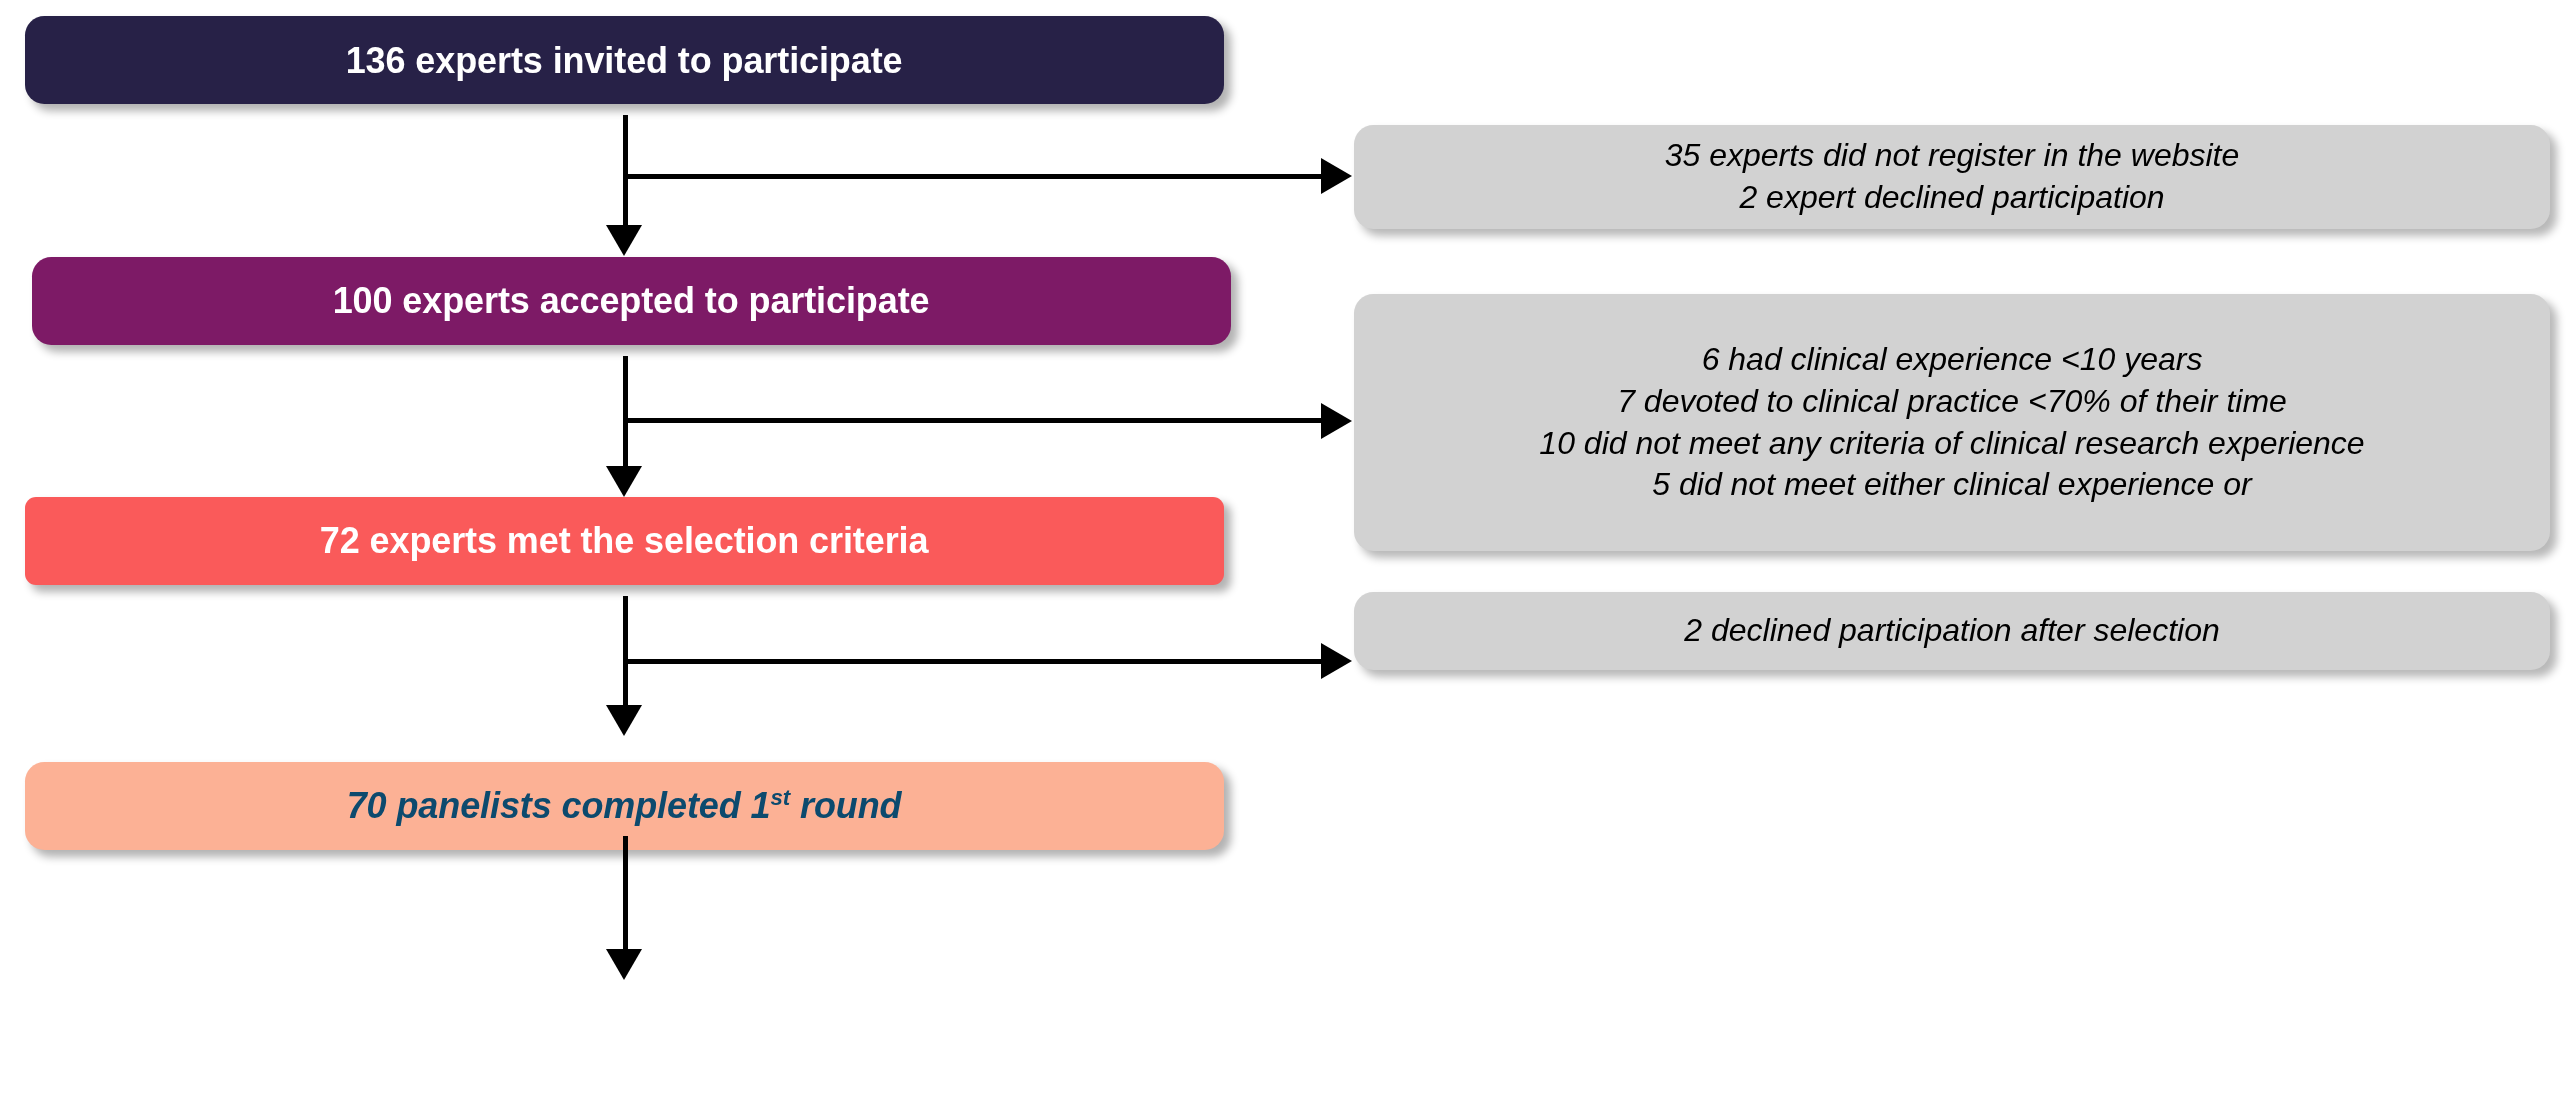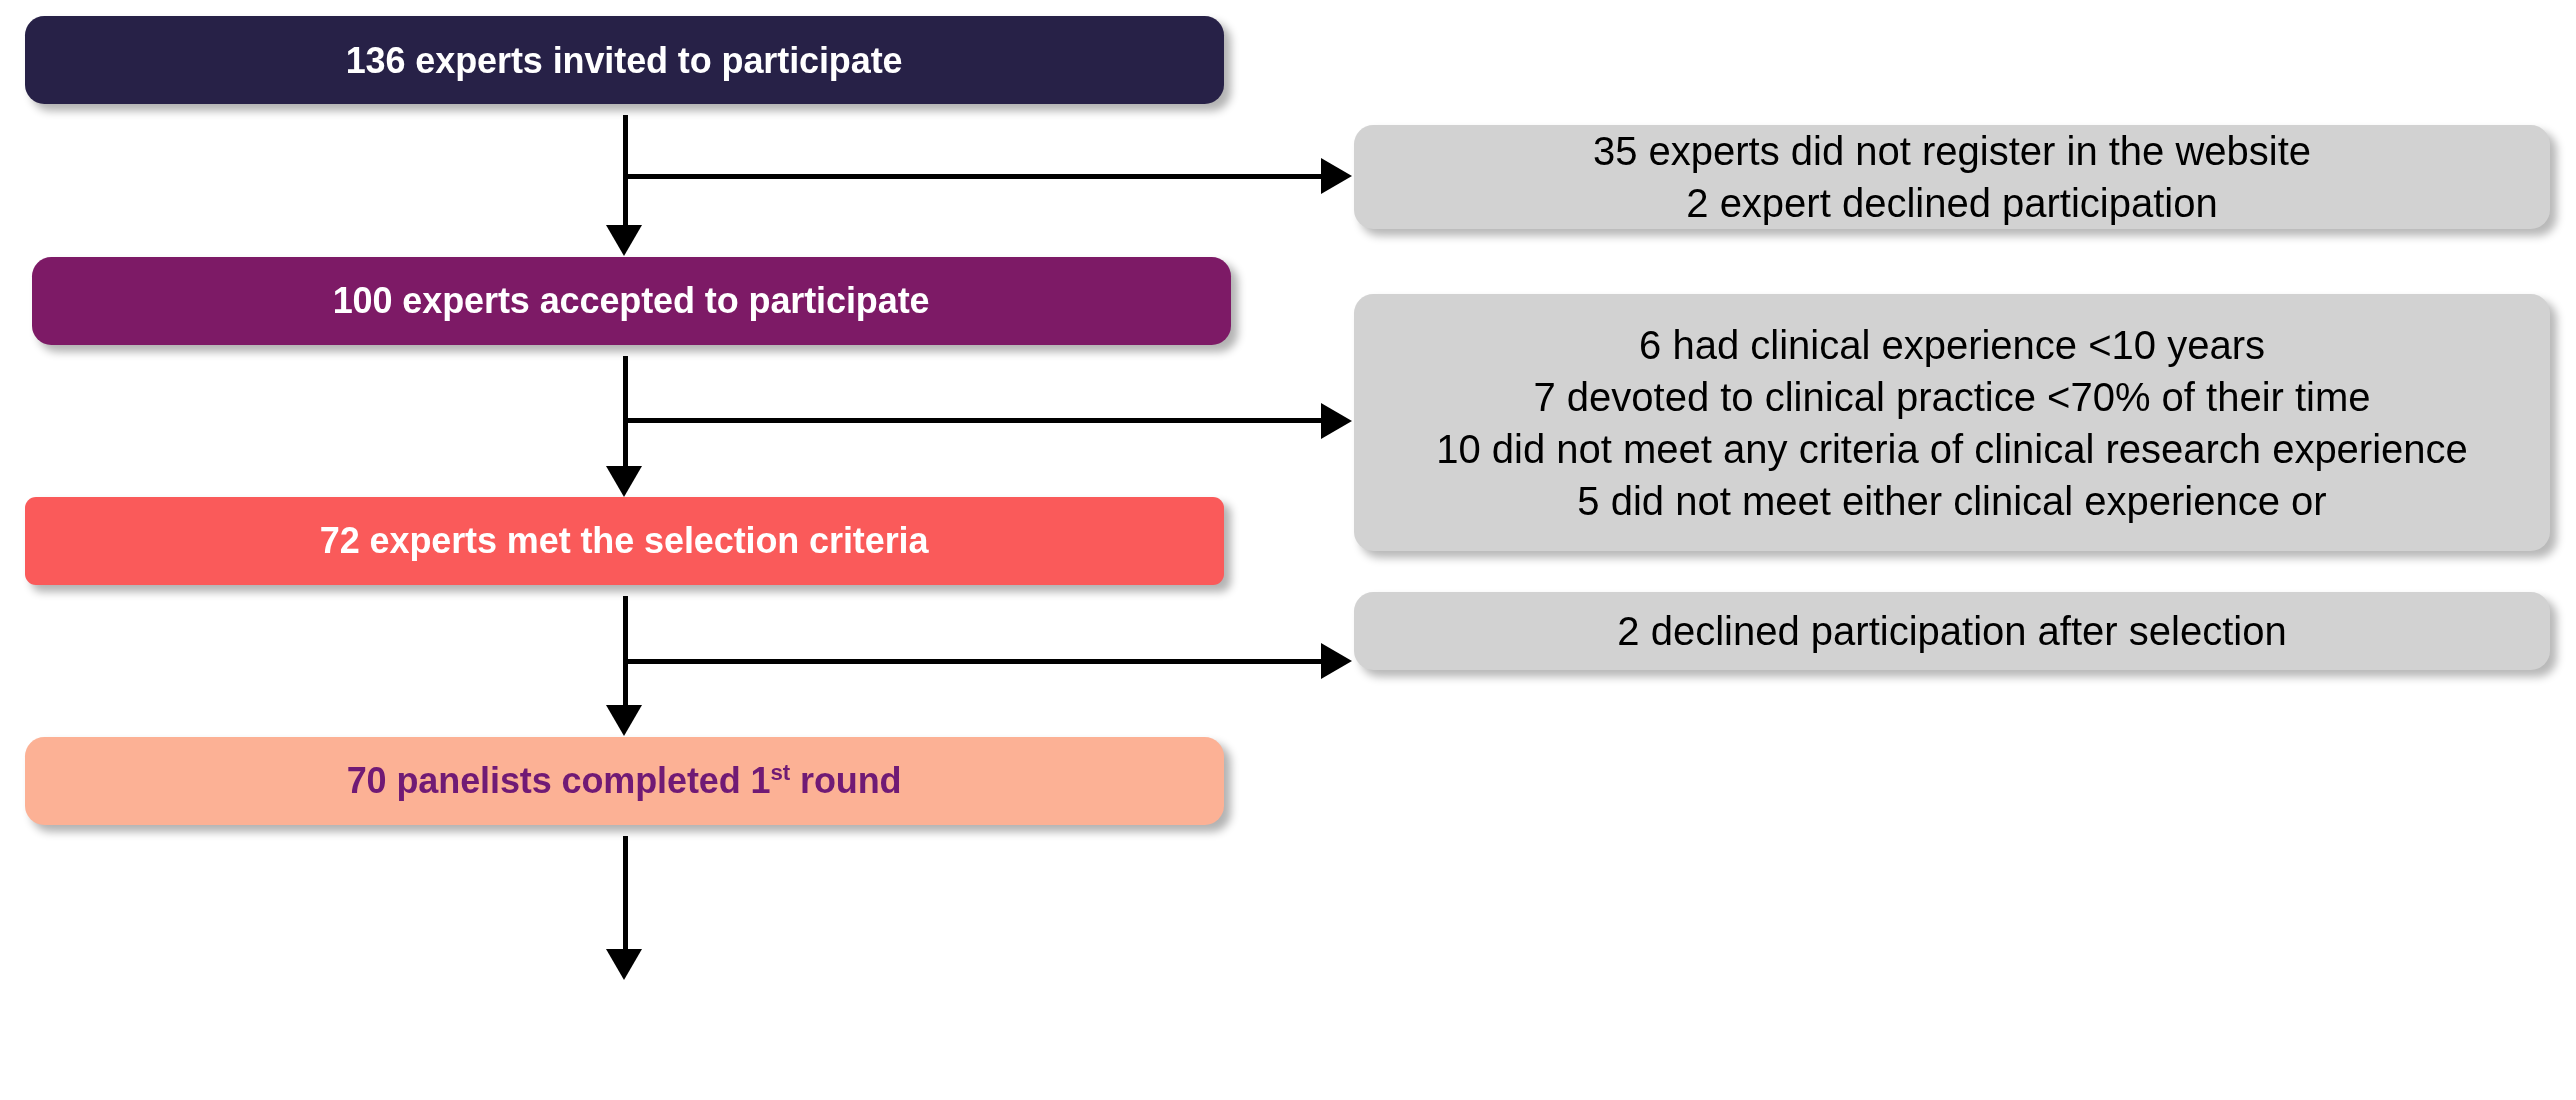--- a/index.html
+++ b/index.html
@@ -54,24 +54,25 @@
     background: #d2d2d2;
     box-shadow: 6.7px 6.7px 9px rgba(0,0,0,0.28);
     display: flex;
     flex-direction: column;
     align-items: center;
     justify-content: center;
     box-sizing: border-box;
     color: #000000;
   }
   .side-box .line {
-    font-size: 40px;
+    font-size: 32px;
     line-height: 1.30;
     white-space: nowrap;
     text-align: right;
+    font-style: italic;
   }
 
   
   .conn {
     position: absolute;
     background: #000000;
   }
   .v-line { width: 5.2px; }
   .h-line { height: 5.2px; }
 
@@ -142,21 +143,21 @@
   <div class="conn v-line" style="left:623px; top:596px; height:110px;"></div>
   <div class="arrow-down" style="left:606px; top:705px;"></div>
 
   <div class="conn h-line" style="left:623px; top:659px; width:699px;"></div>
   <div class="arrow-right" style="left:1321px; top:643px;"></div>
 
   <div class="side-box" style="top:592px; height:78px;">
     <div class="line">2 declined participation after selection</div>
   </div>
 
-  <div class="flow-box" style="top:737px; background:#fcb195; color:#701a75;">
+  <div class="flow-box" style="top:762px; background:#fcb195; color:#0c4a6e;font-style:italic;">
     <span class="label"><span>70 panelists completed 1</span><sup>st</sup><span> round</span></span>
   </div>
 
   <div class="conn v-line" style="left:623px; top:836px; height:115px;"></div>
   <div class="arrow-down" style="left:606px; top:949px;"></div>
 
 
 </div>
 
 

